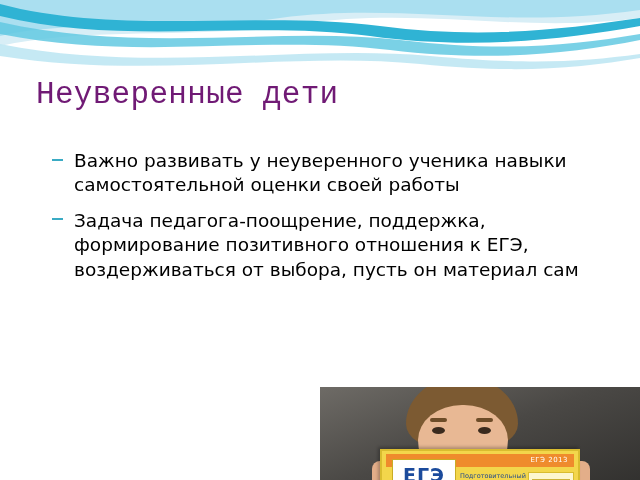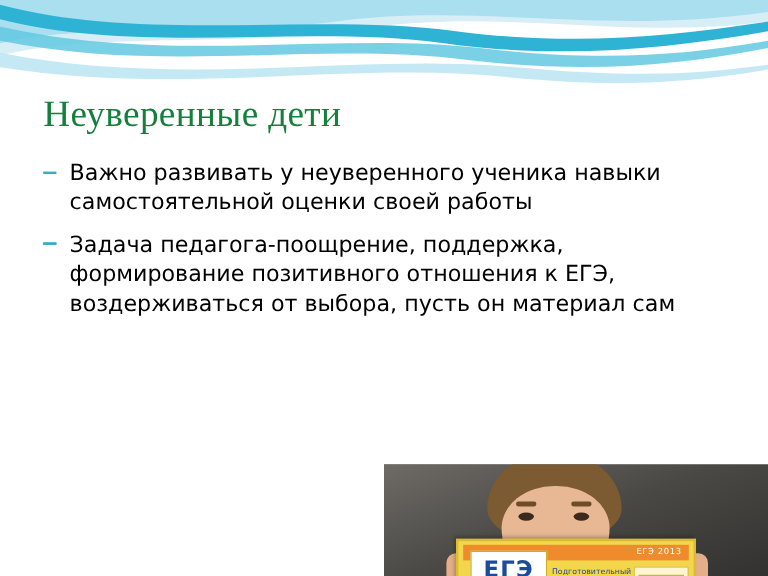--- a/index.html
+++ b/index.html
@@ -28,32 +28,32 @@
     height: 86px;
     overflow: hidden;
     pointer-events: none;
   }
   .slide-title {
     position: absolute;
     left: 36px;
     top: 78px;
     width: 570px;
     font-size: 31px;
-    color: #15803d;
-    font-family: Liberation Serif, serif;
+    color: #701a75;
+    font-family: Liberation Mono, monospace;
     font-weight: normal;
     letter-spacing: 0.3px;
     line-height: 1.1;
   }
   .body-list {
     position: absolute;
     left: 34px;
     top: 133px;
     width: 580px;
-    margin: 0;
+    margin: 16px;
     padding: 0;
     list-style: none;
   }
   .bullet-item {
     position: relative;
     padding-left: 24px;
     margin-bottom: 11px;
     font-size: 18.5px;
     line-height: 1.32;
     color: #000000;

